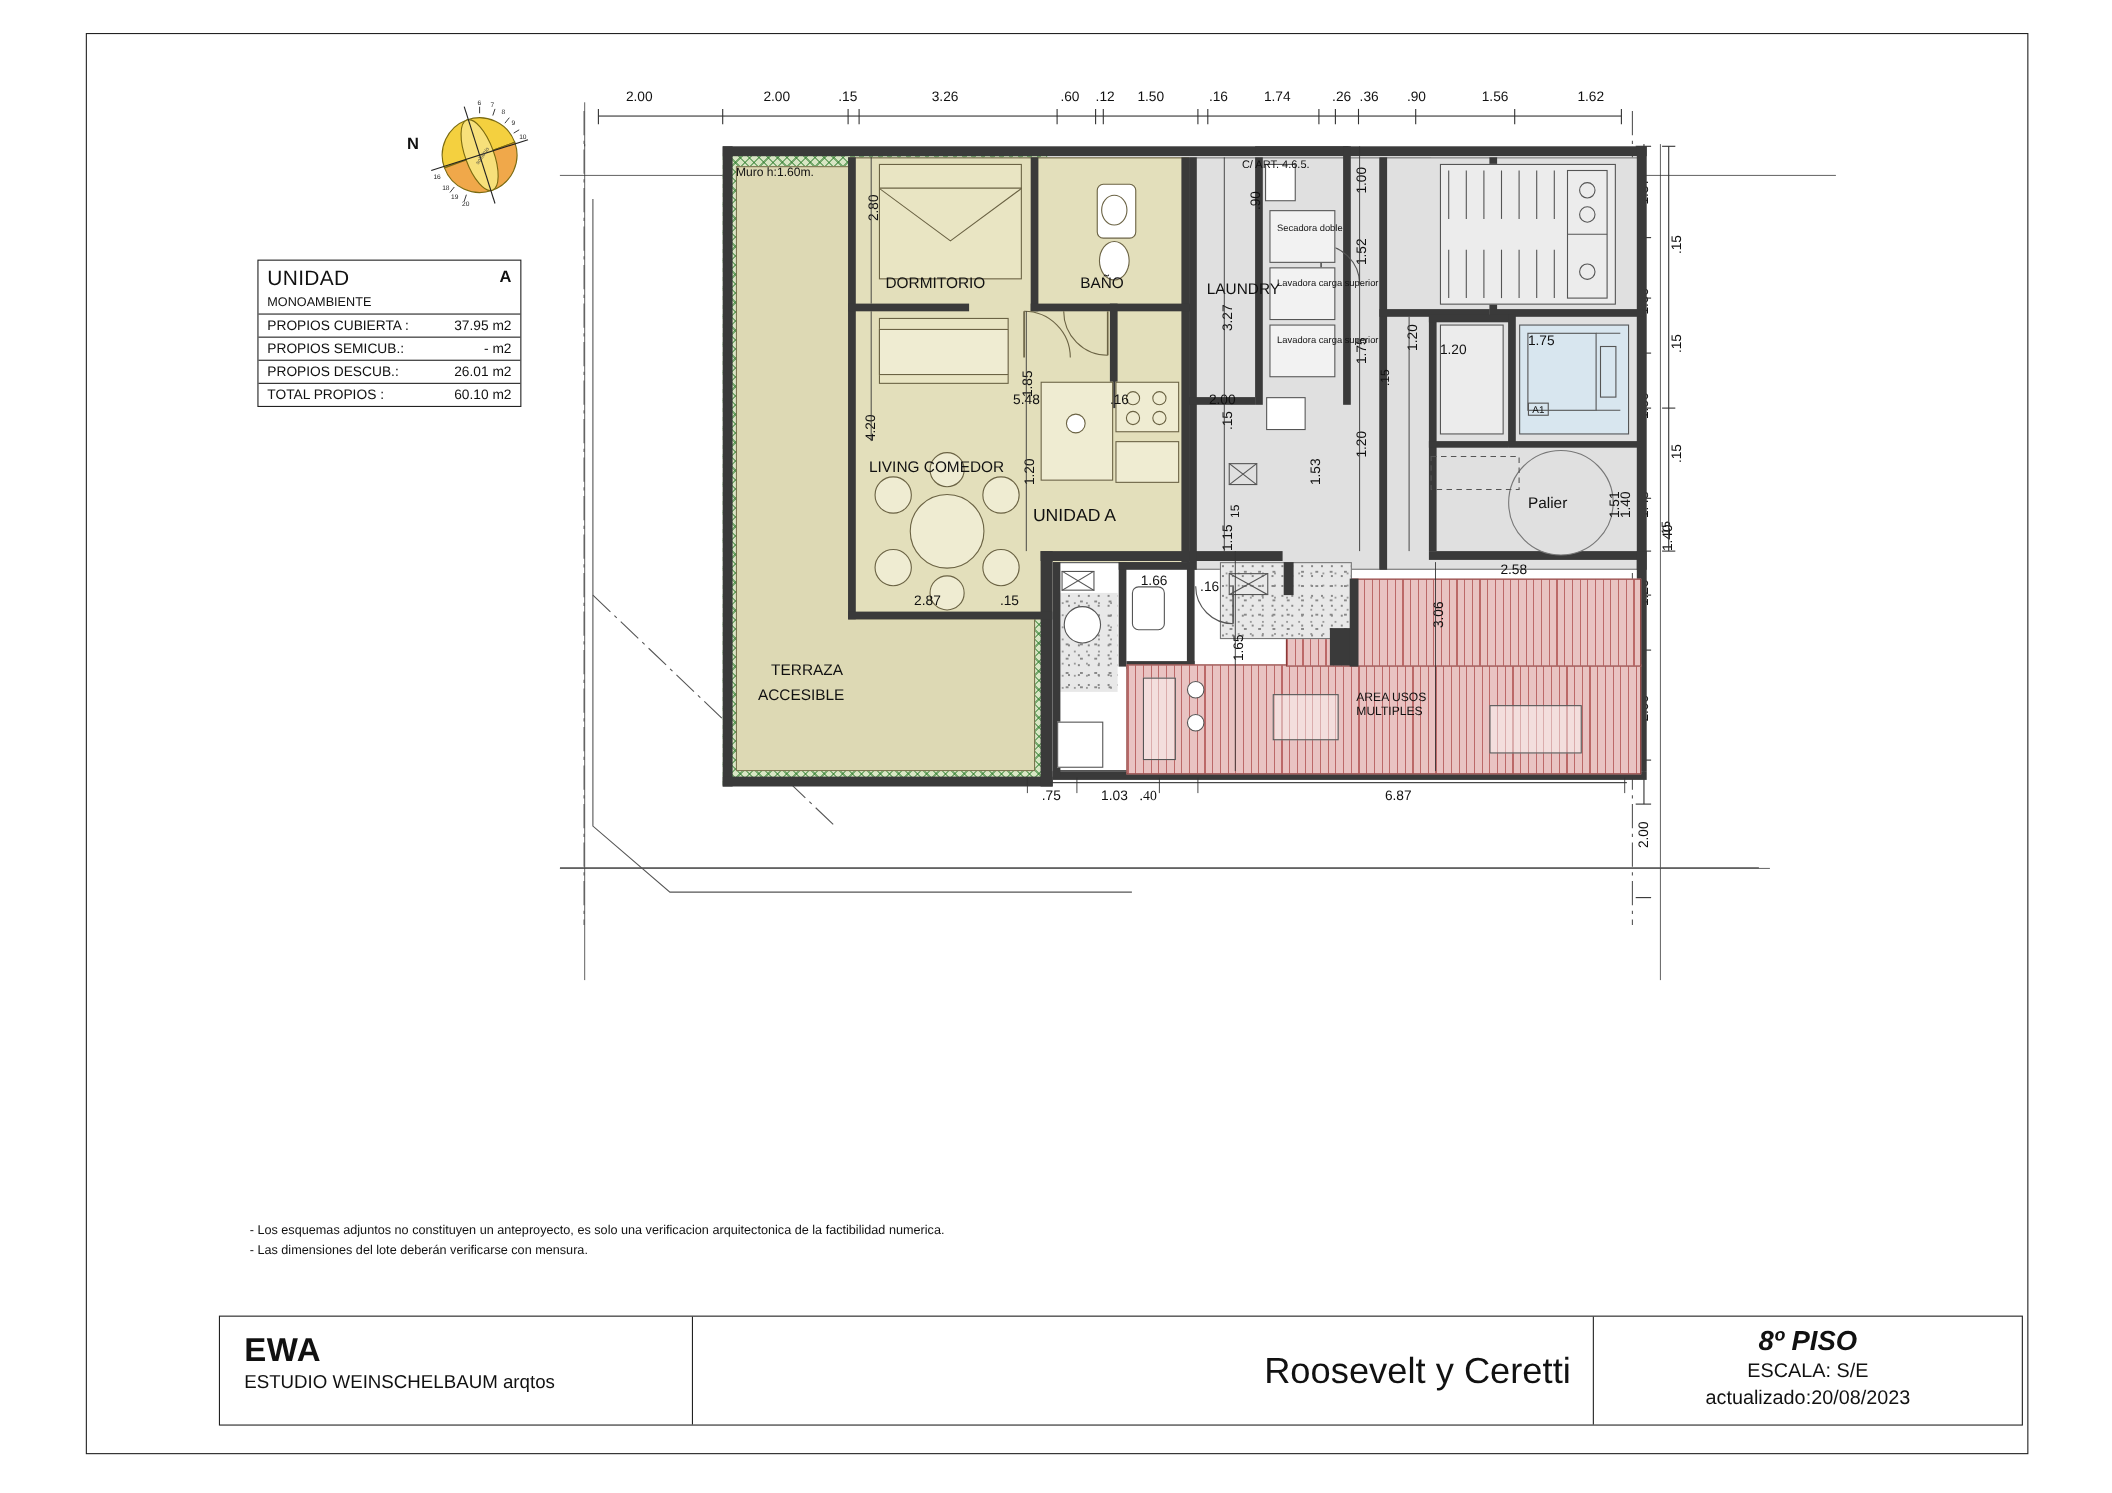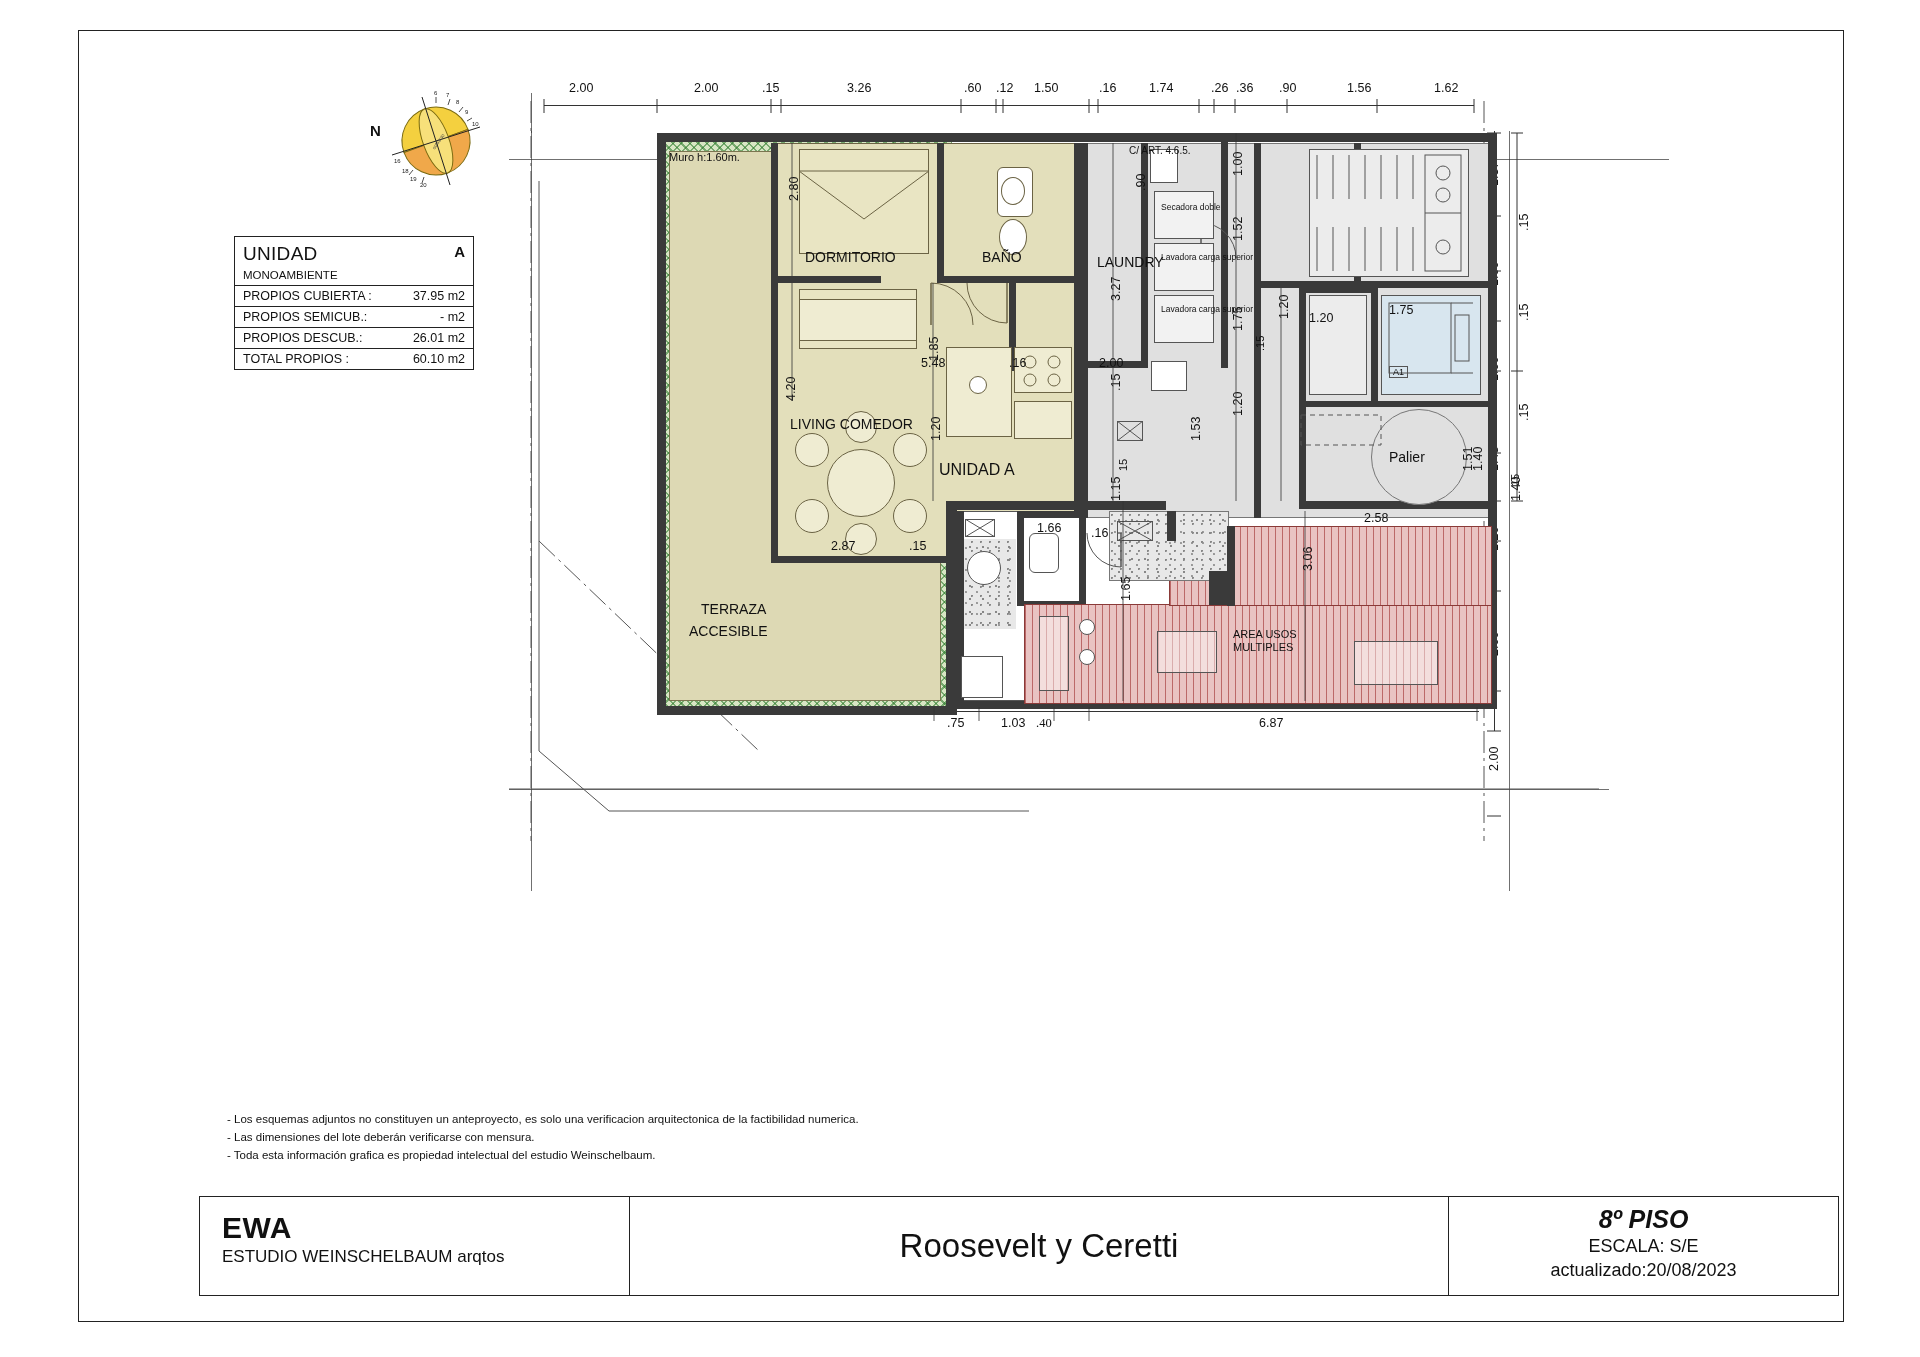--- a/index.html
+++ b/index.html
@@ -103,21 +103,21 @@
   .nota .hd { font-weight: bold; text-decoration: underline; }
 
   
   .titleblock {
     left: 120px; top: 1165px; width: 1640px; height: 100px;
     border: 1.3px solid #222; box-sizing: border-box; display: flex; gap: 20px;
   }
   .tb-left { width: 430px; border-right: 1.3px solid #222; padding: 14px 0 0 22px; box-sizing: border-box; }
   .tb-left .ewa { font-size: 30px; font-weight: bold; letter-spacing: .5px; }
   .tb-left .sub { font-size: 17px; margin-top: 2px; }
-  .tb-mid { flex: 1; display: flex; align-items: center; justify-content: center; }
+  .tb-mid { flex: 1; display: flex; align-items: center; justify-content: flex-end; }
   .tb-mid .proj { font-size: 33px; }
   .tb-right { width: 390px; border-left: 1.3px solid #222; box-sizing: border-box;
     padding: 8px 0 0 0; text-align: center; }
   .tb-right .piso { font-size: 25px; font-weight: bold; font-style: italic; }
   .tb-right .esc { font-size: 18px; margin-top: 2px; }
   .tb-right .act { font-size: 18px; margin-top: 3px; }
 </style>
 </head>
 <body>
 
@@ -508,21 +508,20 @@
         <line x1="580" y1="636" x2="580" y2="650"></line>
         <line x1="968" y1="636" x2="968" y2="650"></line>
       </g>
     </svg>
 
   </div>
 
   <div class="abs nota">
     <div>- Los esquemas adjuntos no constituyen un anteproyecto, es solo una verificacion arquitectonica de la factibilidad numerica.</div>
     <div>- Las dimensiones del lote deberán verificarse con  mensura.</div>
-    <div>- Toda esta información grafica es propiedad intelectual del estudio Weinschelbaum.</div>
   </div>
 
   <div class="abs titleblock">
     <div class="tb-left">
       <div class="ewa">EWA</div>
       <div class="sub">ESTUDIO WEINSCHELBAUM arqtos</div>
     </div>
     <div class="tb-mid">
       <div class="proj">Roosevelt y Ceretti</div>
     </div>

